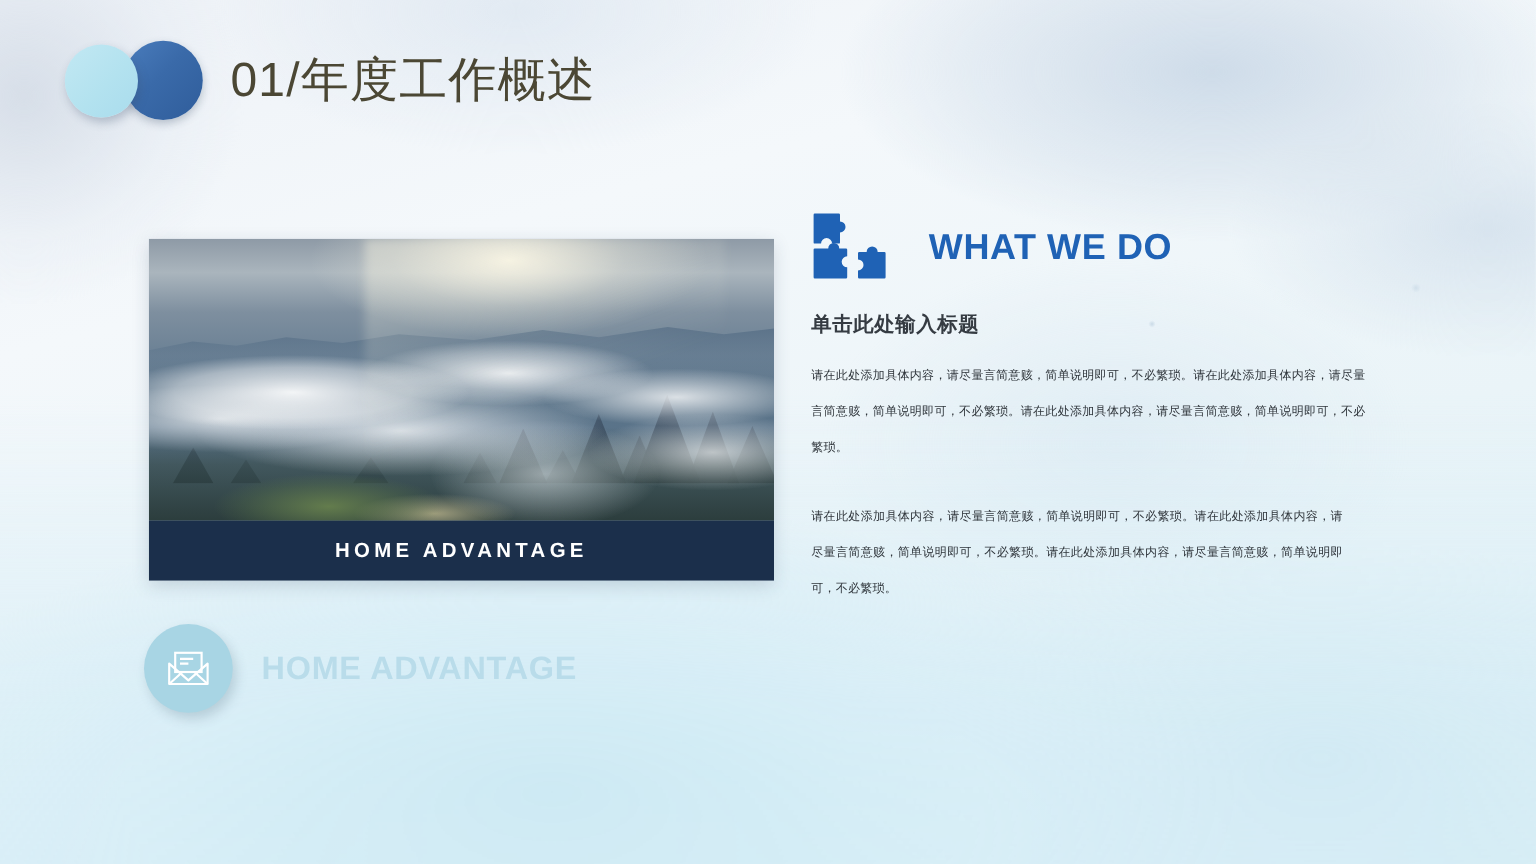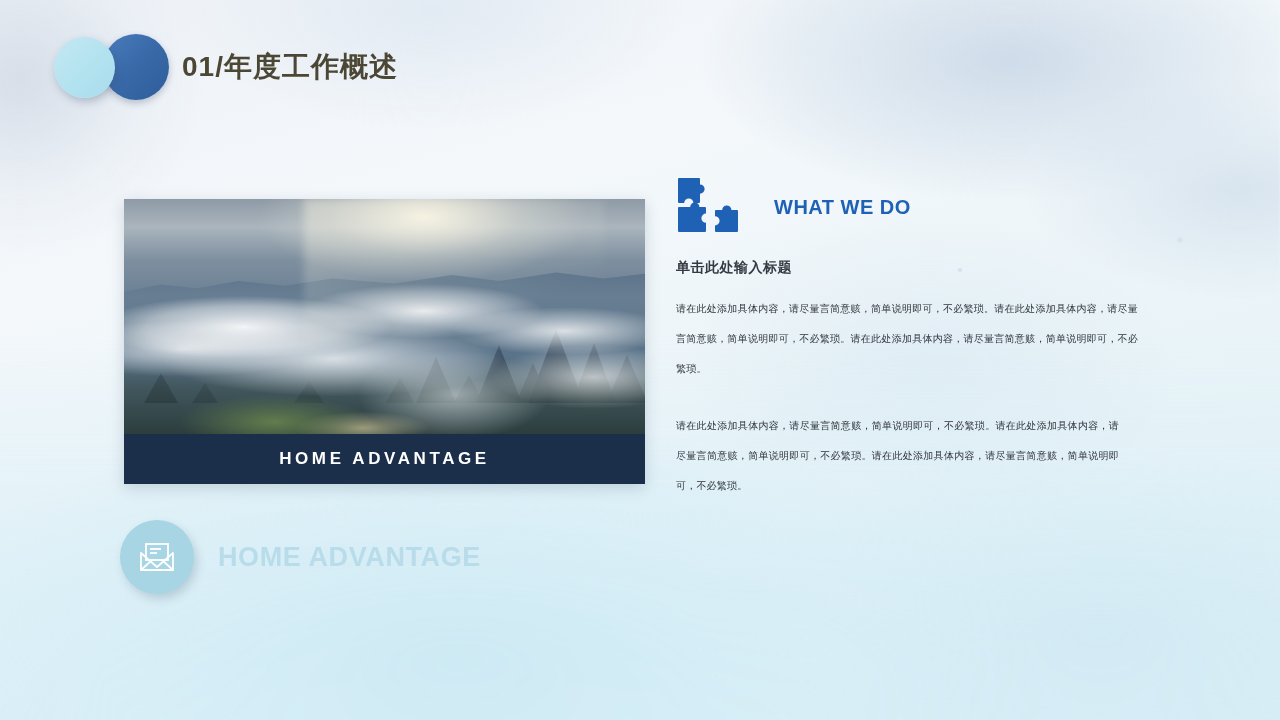--- a/index.html
+++ b/index.html
@@ -99,23 +99,23 @@
   }
   .circle-light {
     position: absolute;
     left: 0; top: 3px;
     width: 61px; height: 61px;
     border-radius: 50%;
     background: linear-gradient(135deg, #c2e8f3 0%, #b3e2ef 55%, #a9dced 100%);
     box-shadow: 2px 4px 8px rgba(60,80,110,0.30);
   }
   .slide-title {
-    margin-left: 12px;
-    font-size: 28px;
-    font-weight: 700;
+    margin-left: 22px;
+    font-size: 40px;
+    font-weight: 400;
     letter-spacing: 1px;
     color: #4b4734;
     white-space: nowrap;
     line-height: 1;
   }
 
   
   .photo-card {
     position: absolute;
     left: 124px; top: 199px;
@@ -250,29 +250,29 @@
     display: flex;
     align-items: center;
     height: 64px;
   }
   .puzzle-icon {
     width: 66px; height: 62px;
     flex: 0 0 auto;
   }
   .what-we-do {
     margin-left: 32px;
-    font-size: 20px;
+    font-size: 30px;
     font-weight: bold;
     letter-spacing: 0.5px;
     color: #1f62b5;
     white-space: nowrap;
   }
   .sub-title {
     margin-top: 20px;
-    font-size: 14px;
+    font-size: 17px;
     font-weight: bold;
     color: #353b42;
     letter-spacing: 0.5px;
   }
   .body-para {
     margin-top: 17px;
     font-size: 10px;
     line-height: 30px;
     color: #2f353b;
     letter-spacing: 0.2px;

